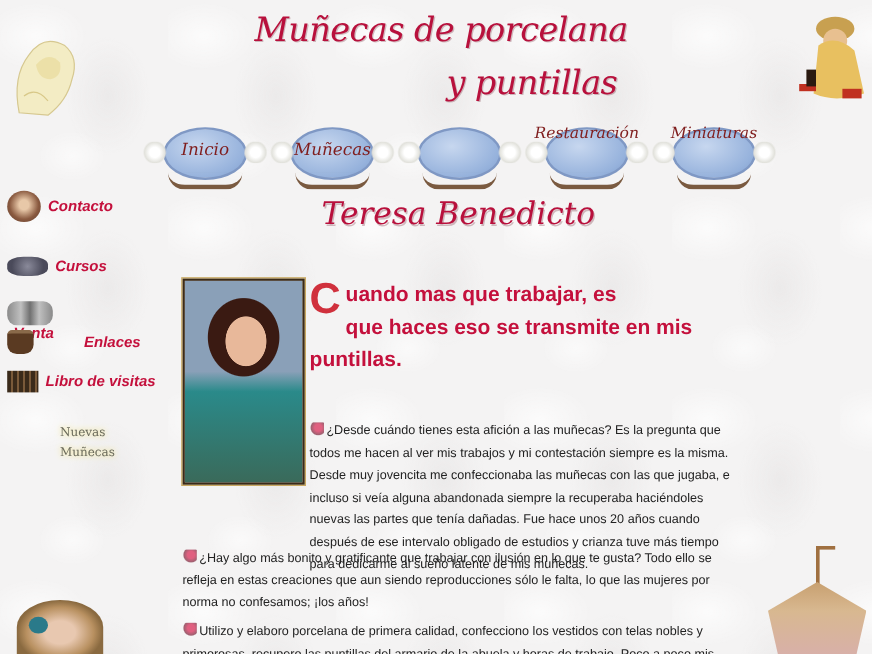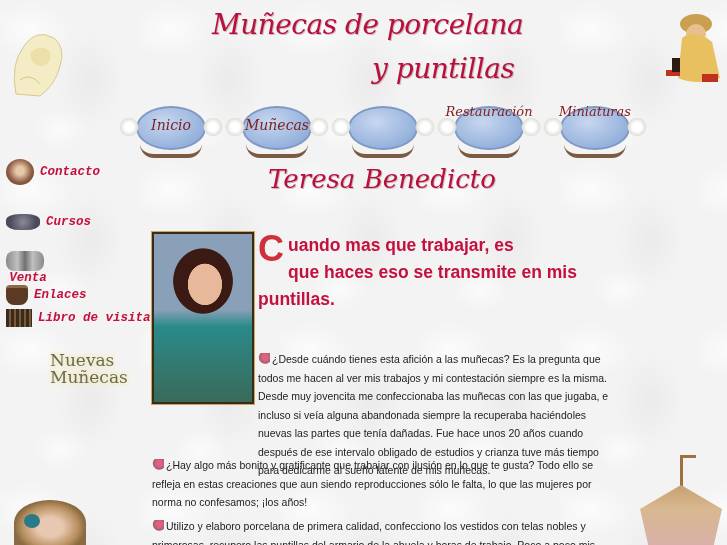--- a/index.html
+++ b/index.html
@@ -48,30 +48,30 @@
     position:absolute; left:0; right:0; top:13px; text-align:center;
     font-family:"DejaVu Serif", serif; font-style:italic; font-size:14px; color:#7f1d1d;
     white-space:nowrap;
   }
   .nav-btn .lbl.small { font-size:13px; top:0; }
 
   
   .side-item { left:6px; display:flex; align-items:center; cursor:pointer; }
   .side-item .ico { display:inline-block; margin-right:6px; }
   .side-item .txt {
-    font-family:Liberation Mono, monospace; font-style:italic; font-weight:bold; font-size:12.5px; color:#c4103c;
+    font-family:Liberation Sans, sans-serif; font-style:italic; font-weight:bold; font-size:12.5px; color:#c4103c;
   }
   .ico-contacto { width:28px; height:26px; border-radius:50%; background:radial-gradient(circle at 50% 45%, #e8c8a8 20%, #8a5a40 60%, #5a3a2a); }
   .ico-cursos { width:34px; height:16px; border-radius:40%; background:radial-gradient(circle, #8a8a9a, #4a4a5a 70%); }
   .ico-venta { width:38px; height:20px; border-radius:8px; background:linear-gradient(90deg,#8a8a8a,#c0c0c0 30%,#707070 50%,#c0c0c0 70%,#8a8a8a); }
   .ico-enlaces { width:22px; height:20px; border-radius:4px 4px 8px 8px; background:#5a3a22; border-top:3px solid #8a6a4a; box-sizing:border-box; }
   .ico-libro { width:26px; height:18px; background:repeating-linear-gradient(90deg,#3a2a1a 0 3px,#7a5a3a 3px 5px); }
 
   .nuevas { left:50px; top:352px; width:60px; text-align:left;
-    font-family:"DejaVu Serif", serif; font-size:17px; color:#6a6a5a; line-height:17px;
+    font-family:"DejaVu Serif", serif; font-size:10px; color:#6a6a5a; line-height:17px;
     text-shadow:0 0 4px #f3e9a8, 0 0 6px #f3e9a8; cursor:pointer; }
 
   .subtitle { left:268px; top:164px; font-size:26px; }
 
   .photo { left:152px; top:232px; width:102px; height:172px; box-sizing:border-box;
     border:2px solid #3a2a18; outline:1px solid #c8a860;
     background:
       radial-gradient(ellipse 28px 34px at 52% 30%, #e8b89a 60%, transparent 62%),
       radial-gradient(ellipse 42px 46px at 50% 28%, #3a1a12 70%, transparent 72%),
       linear-gradient(180deg, #8aa0b8 0%, #8aa0b8 45%, #2a8a8a 55%, #3a6a5a 100%);
@@ -165,21 +165,21 @@
   <span class="txt">Contacto</span>
 </div>
 <div class="abs side-item" style="top:200px;margin-top:14px;">
   <span class="ico ico-cursos"></span>
   <span class="txt">Cursos</span>
 </div>
 <div class="abs side-item" style="top:251px;flex-direction:column;">
   <span class="ico ico-venta"></span>
   <span class="txt">Venta</span>
 </div>
-<div class="abs side-item" style="top:285px;">
+<div class="abs side-item" style="top:275px;gap:36px;">
   <span class="ico ico-enlaces"></span>
   <span class="txt">Enlaces</span>
 </div>
 <div class="abs side-item" style="top:309px;">
   <span class="ico ico-libro"></span>
   <span class="txt">Libro de visitas</span>
 </div>
 <div class="abs nuevas">
   <div>Nuevas</div>
   <div>Muñecas</div>

